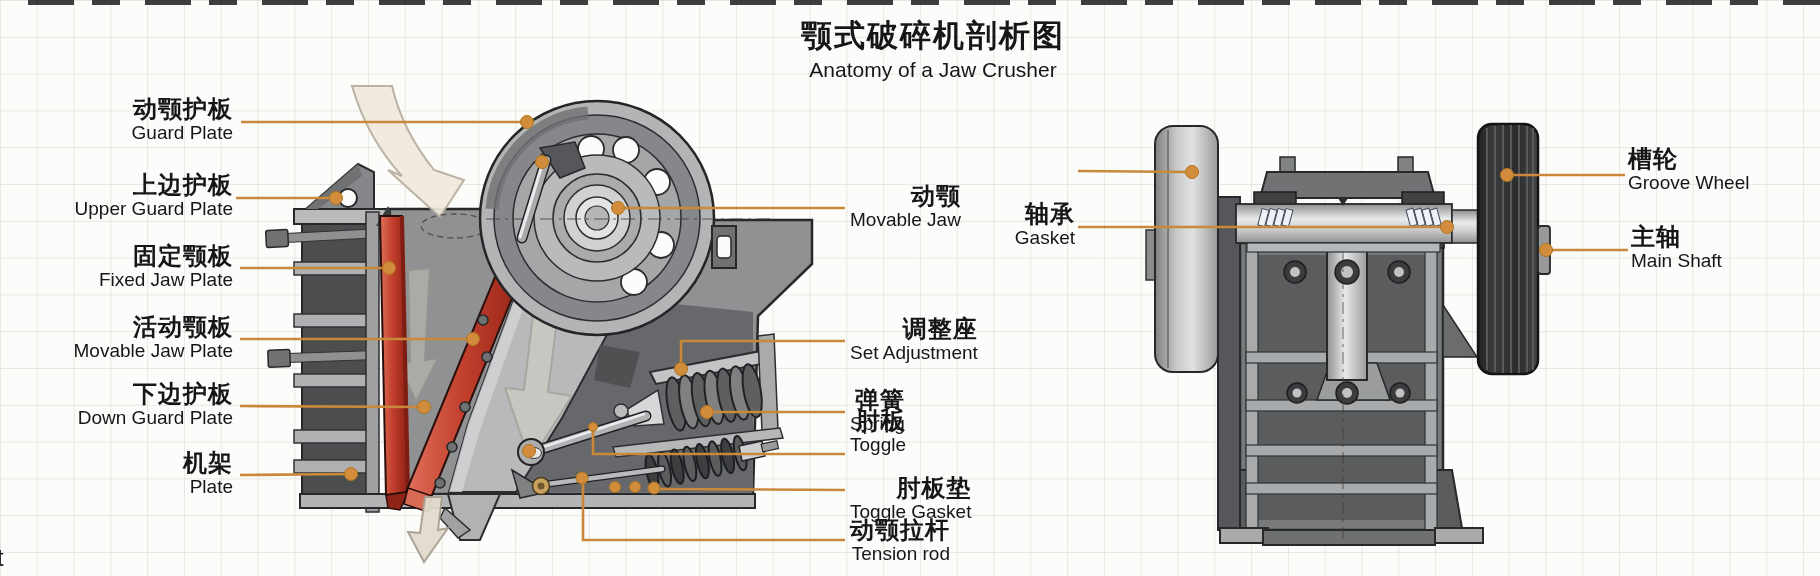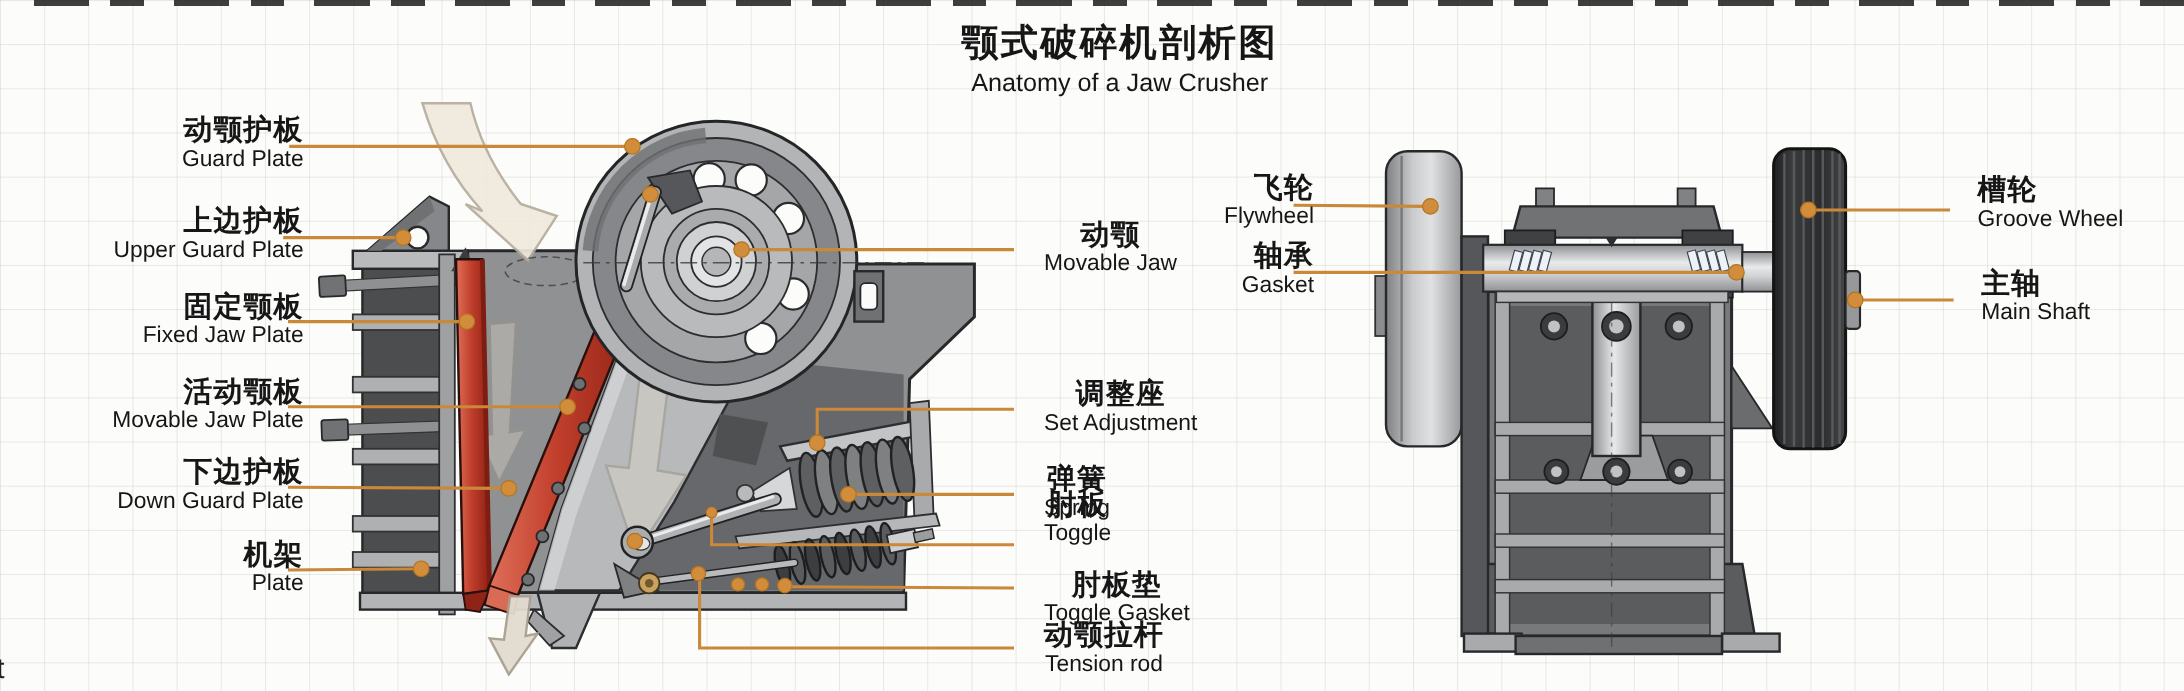--- a/index.html
+++ b/index.html
@@ -14,25 +14,25 @@
     overflow:hidden;
     font-family:"Liberation Sans", sans-serif;
     color:#161616;
   }
   .top-strip{
     position:absolute;top:0;left:28px;right:0;height:5px;
     background:repeating-linear-gradient(90deg,#1d1d1d 0 46px,transparent 46px 64px,#1d1d1d 64px 92px,transparent 92px 117px);
     opacity:.85;
   }
   .machines{position:absolute;top:0;left:0;}
-  .lab{position:absolute;padding-left:20px;}
+  .lab{position:absolute;}
   .lab .cn{display:block;font-size:24px;font-weight:bold;line-height:26px;letter-spacing:1px;}
   .lab .en{display:block;font-size:19px;line-height:21px;}
   .col-left{left:0;width:233px;text-align:right;}
-  .col-mid{left:850px;text-align:center;}
+  .col-mid{left:850px;text-align:right;}
   .col-flywheel{left:875px;width:200px;text-align:right;}
   .col-far{text-align:left;}
   .title-wrap{position:absolute;left:733px;top:19px;width:400px;text-align:center;}
   .title-wrap .cn{display:block;font-size:31px;font-weight:bold;line-height:34px;letter-spacing:2px;}
   .title-wrap .en{display:block;font-size:21px;line-height:23px;margin-top:5px;}
   .stray{position:absolute;left:-3px;top:544px;font-size:24px;color:#222;}
 </style>
 </head>
 <body>
 
@@ -393,24 +393,20 @@
   </div>
   <div class="lab col-mid" style="top:475px">
     <span class="cn">肘板垫</span>
     <span class="en">Toggle Gasket</span>
   </div>
   <div class="lab col-mid" style="top:517px">
     <span class="cn">动颚拉杆</span>
     <span class="en">Tension rod</span>
   </div>
 
-  <div class="lab col-flywheel" style="top:144px">
-    <span class="cn">飞轮</span>
-    <span class="en">Flywheel</span>
-  </div>
   <div class="lab col-flywheel" style="top:201px">
     <span class="cn">轴承</span>
     <span class="en">Gasket</span>
   </div>
   <div class="lab col-far" style="left:1628px;top:146px">
     <span class="cn">槽轮</span>
     <span class="en">Groove Wheel</span>
   </div>
   <div class="lab col-far" style="left:1631px;top:224px">
     <span class="cn">主轴</span>

